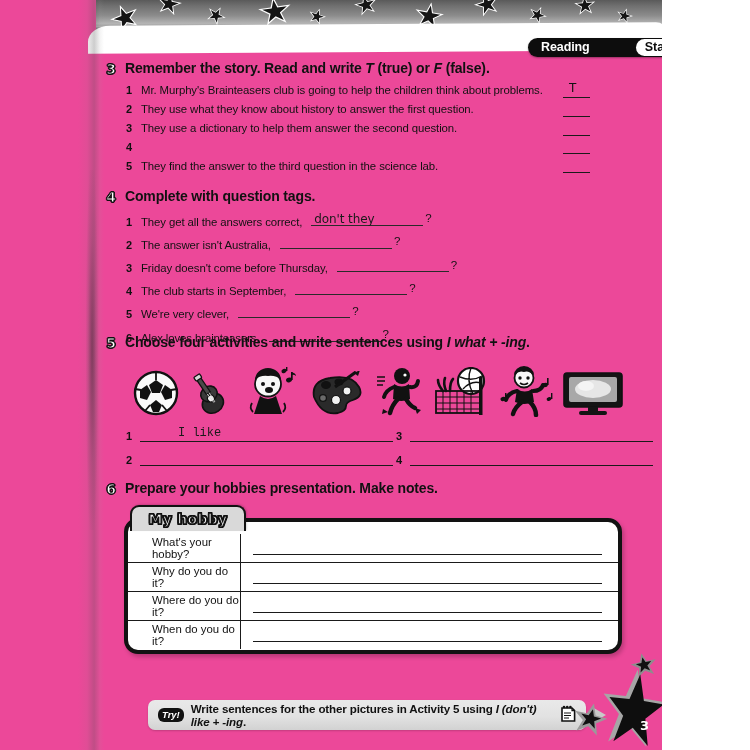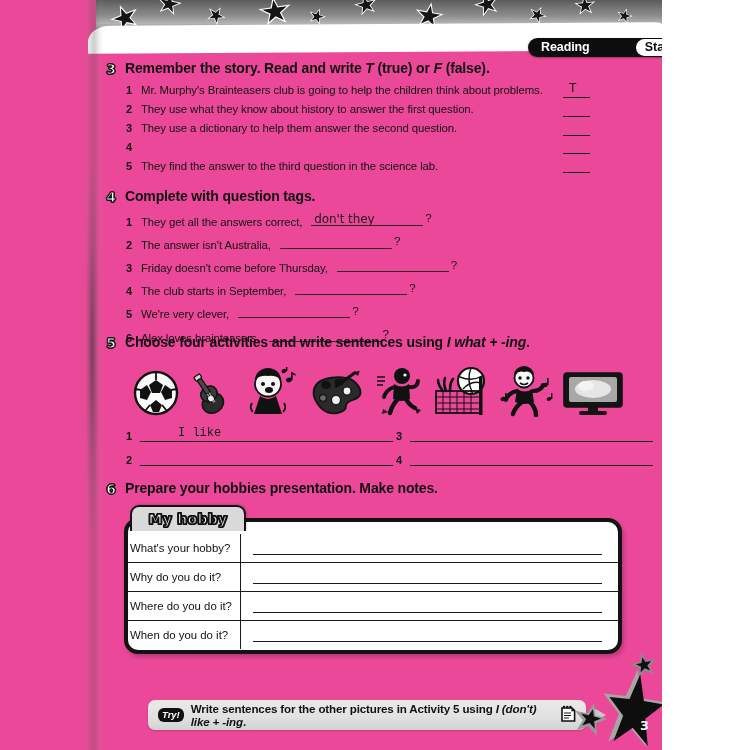--- a/index.html
+++ b/index.html
@@ -286,21 +286,21 @@
     align-items: stretch;
     height: 28px;
     border-bottom: 1.5px solid #1a1a1a;
   }
   .hobby-row:last-child { border-bottom: none; }
   .hobby-q {
     width: 113px;
     flex: none;
     display: flex;
     align-items: center;
-    padding-left: 2px;
+    padding-left: 24px;
     font-size: 11.4px;
     color: #111;
     border-right: 1.8px solid #1a1a1a;
     box-sizing: border-box;
   }
   .hobby-a {
     flex: 1;
     position: relative;
   }
   .hobby-a .writeline {

